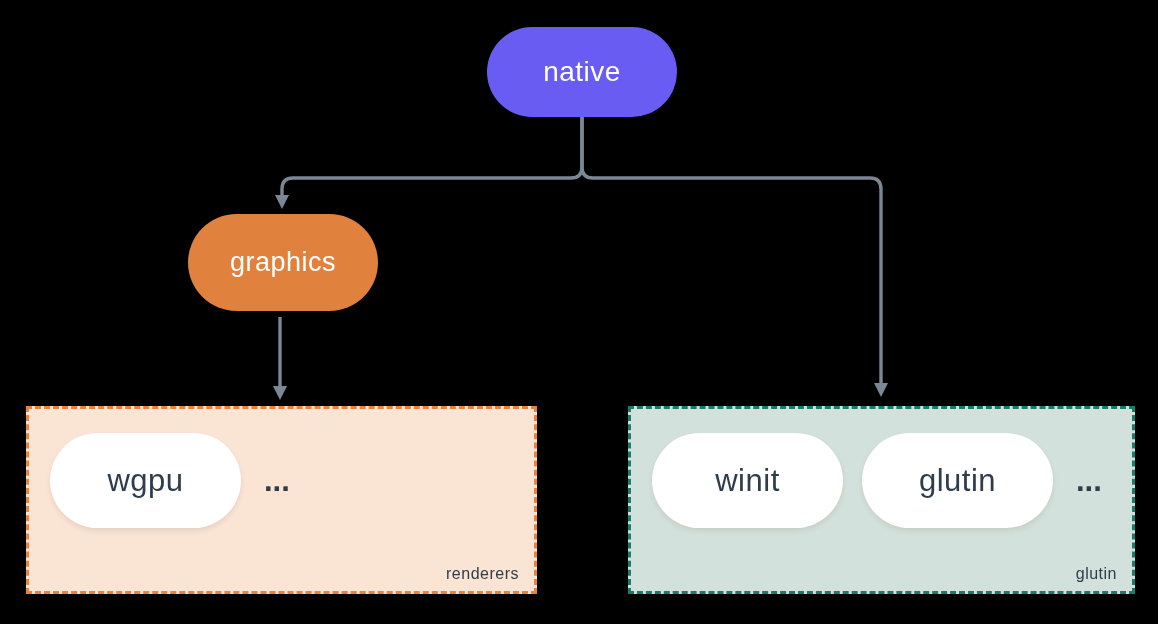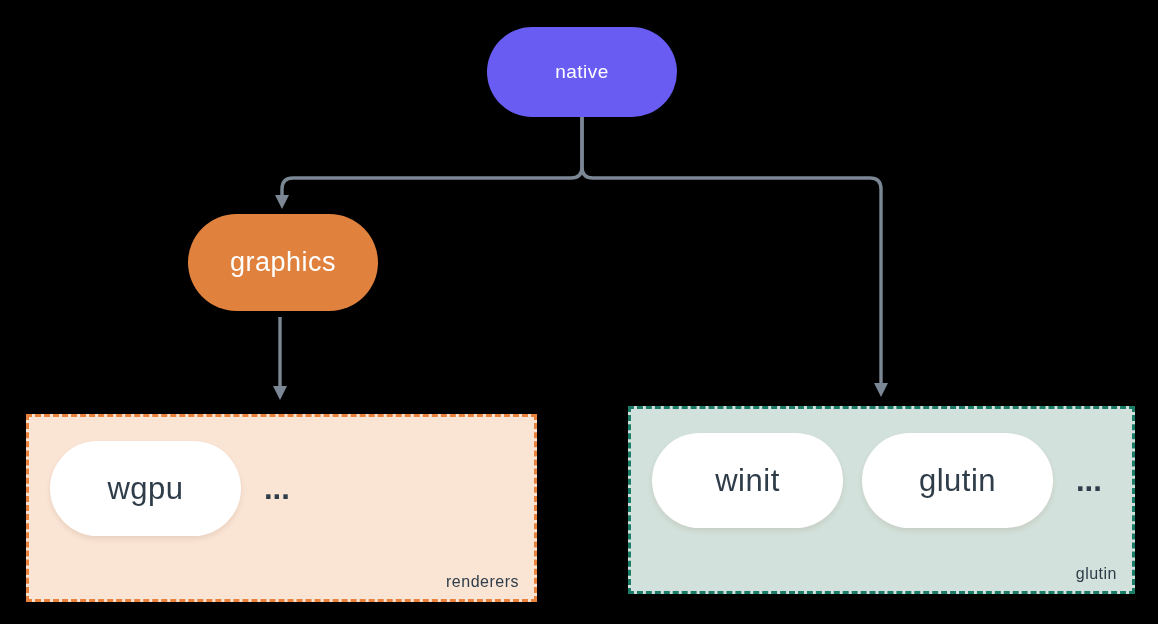--- a/index.html
+++ b/index.html
@@ -20,21 +20,21 @@
     left: 0; top: 0;
     width: 1158px; height: 624px;
     pointer-events: none;
   }
   .node {
     position: absolute;
     display: flex;
     align-items: center;
     justify-content: center;
     color: var(--node-text, #ffffff);
-    font-size: 19px;
+    font-size: 28px;
     letter-spacing: 0.5px;
   }
   .node-native {
     left: 487px; top: 27px;
     width: 190px; height: 90px;
     border-radius: 45px;
     background: var(--native-fill, #695CF3);
   }
   .node-graphics {
     left: 188px; top: 214px;
@@ -47,21 +47,20 @@
     position: absolute;
     top: 406px;
     height: 188px;
     box-sizing: border-box;
   }
   .group-renderers {
     left: 26px;
     width: 511px;
     background: var(--renderers-fill, #FAE4D4);
     border: 3px dashed var(--renderers-border, #E8823C);
-    margin-top: 8px;
   }
   .group-shells {
     left: 628px;
     width: 507px;
     background: var(--shells-fill, #D2E1DB);
     border: 3px dashed var(--shells-border, #1B7D68);
     padding-left: 28px;
   }
   .pill-row {
     position: absolute;

